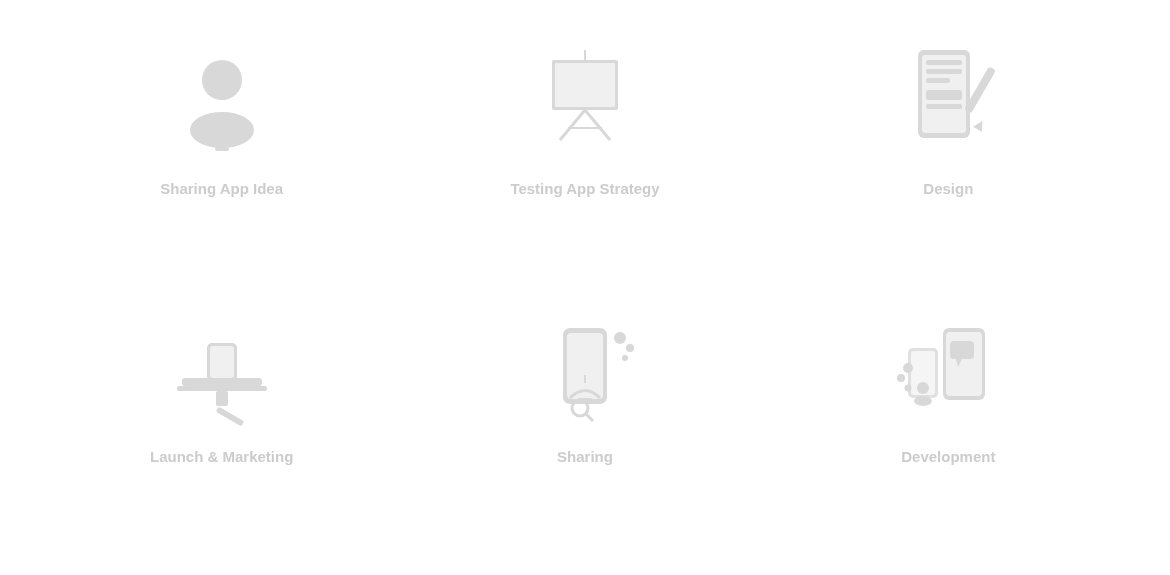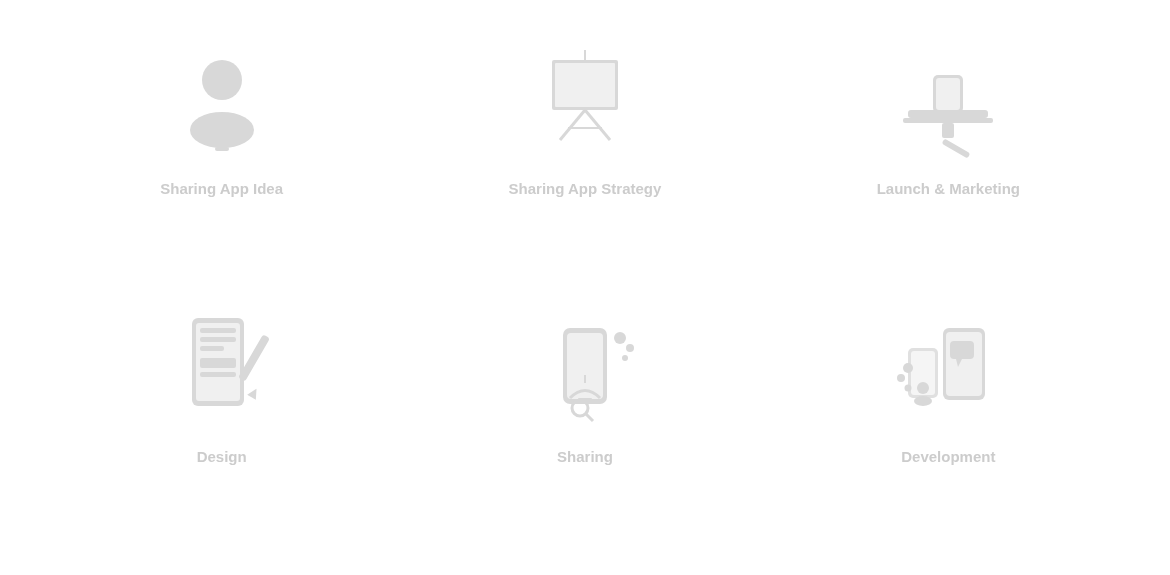--- a/index.html
+++ b/index.html
@@ -92,44 +92,21 @@
         <rect x="22" y="10" width="66" height="50" rx="2" fill="#d8d8d8"></rect>
         <rect x="25" y="13" width="60" height="44" rx="1" fill="#f0f0f0"></rect>
 
         <line x1="55" y1="60" x2="30" y2="90" stroke="#d8d8d8" stroke-width="3"></line>
         <line x1="55" y1="60" x2="80" y2="90" stroke="#d8d8d8" stroke-width="3"></line>
         <line x1="38" y1="78" x2="72" y2="78" stroke="#d8d8d8" stroke-width="2"></line>
 
         <line x1="55" y1="10" x2="55" y2="0" stroke="#d8d8d8" stroke-width="2"></line>
       </svg>
     </div>
-    <div class="card-title">Sharing App Strategy</div>
-    <div>
-      <div class="desc-line"></div>
-      <div class="desc-line shorter"></div>
-      <div class="desc-line short"></div>
-    </div>
-  </div>
-
-  <div class="card">
-    <div class="icon-area">
-      <svg width="120" height="120" viewBox="0 0 120 120">
-
-        <rect x="20" y="65" width="80" height="8" rx="3" fill="#d8d8d8"></rect>
-        <rect x="15" y="73" width="90" height="5" rx="2" fill="#d8d8d8"></rect>
-
-        <rect x="45" y="30" width="30" height="38" rx="5" fill="#d8d8d8"></rect>
-        <rect x="48" y="33" width="24" height="32" rx="3" fill="#f0f0f0"></rect>
-
-        <rect x="54" y="78" width="12" height="15" rx="2" fill="#d8d8d8"></rect>
-
-        <rect x="55" y="93" width="30" height="6" rx="3" transform="rotate(30 55 96)" fill="#d8d8d8"></rect>
-      </svg>
-    </div>
-    <div class="card-title">Launch &amp; Marketing</div>
+    <div class="card-title">Testing App Strategy</div>
     <div>
       <div class="desc-line"></div>
       <div class="desc-line shorter"></div>
       <div class="desc-line short"></div>
     </div>
   </div>
 
   <div class="card">
     <div class="icon-area">
       <svg width="120" height="120" viewBox="0 0 120 120">
@@ -152,20 +129,43 @@
       <div class="desc-line"></div>
       <div class="desc-line shorter"></div>
       <div class="desc-line short"></div>
     </div>
   </div>
 
   <div class="card">
     <div class="icon-area">
       <svg width="120" height="120" viewBox="0 0 120 120">
 
+        <rect x="20" y="65" width="80" height="8" rx="3" fill="#d8d8d8"></rect>
+        <rect x="15" y="73" width="90" height="5" rx="2" fill="#d8d8d8"></rect>
+
+        <rect x="45" y="30" width="30" height="38" rx="5" fill="#d8d8d8"></rect>
+        <rect x="48" y="33" width="24" height="32" rx="3" fill="#f0f0f0"></rect>
+
+        <rect x="54" y="78" width="12" height="15" rx="2" fill="#d8d8d8"></rect>
+
+        <rect x="55" y="93" width="30" height="6" rx="3" transform="rotate(30 55 96)" fill="#d8d8d8"></rect>
+      </svg>
+    </div>
+    <div class="card-title">Launch &amp; Marketing</div>
+    <div>
+      <div class="desc-line"></div>
+      <div class="desc-line shorter"></div>
+      <div class="desc-line short"></div>
+    </div>
+  </div>
+
+  <div class="card">
+    <div class="icon-area">
+      <svg width="120" height="120" viewBox="0 0 120 120">
+
         <rect x="38" y="15" width="44" height="76" rx="7" fill="#d8d8d8"></rect>
         <rect x="42" y="20" width="36" height="66" rx="4" fill="#f0f0f0"></rect>
 
         <circle cx="95" cy="25" r="6" fill="#d8d8d8"></circle>
         <circle cx="105" cy="35" r="4" fill="#d8d8d8"></circle>
         <circle cx="100" cy="45" r="3" fill="#d8d8d8"></circle>
 
         <circle cx="55" cy="95" r="8" fill="none" stroke="#d8d8d8" stroke-width="3"></circle>
         <line x1="61" y1="101" x2="68" y2="108" stroke="#d8d8d8" stroke-width="3"></line>
 

